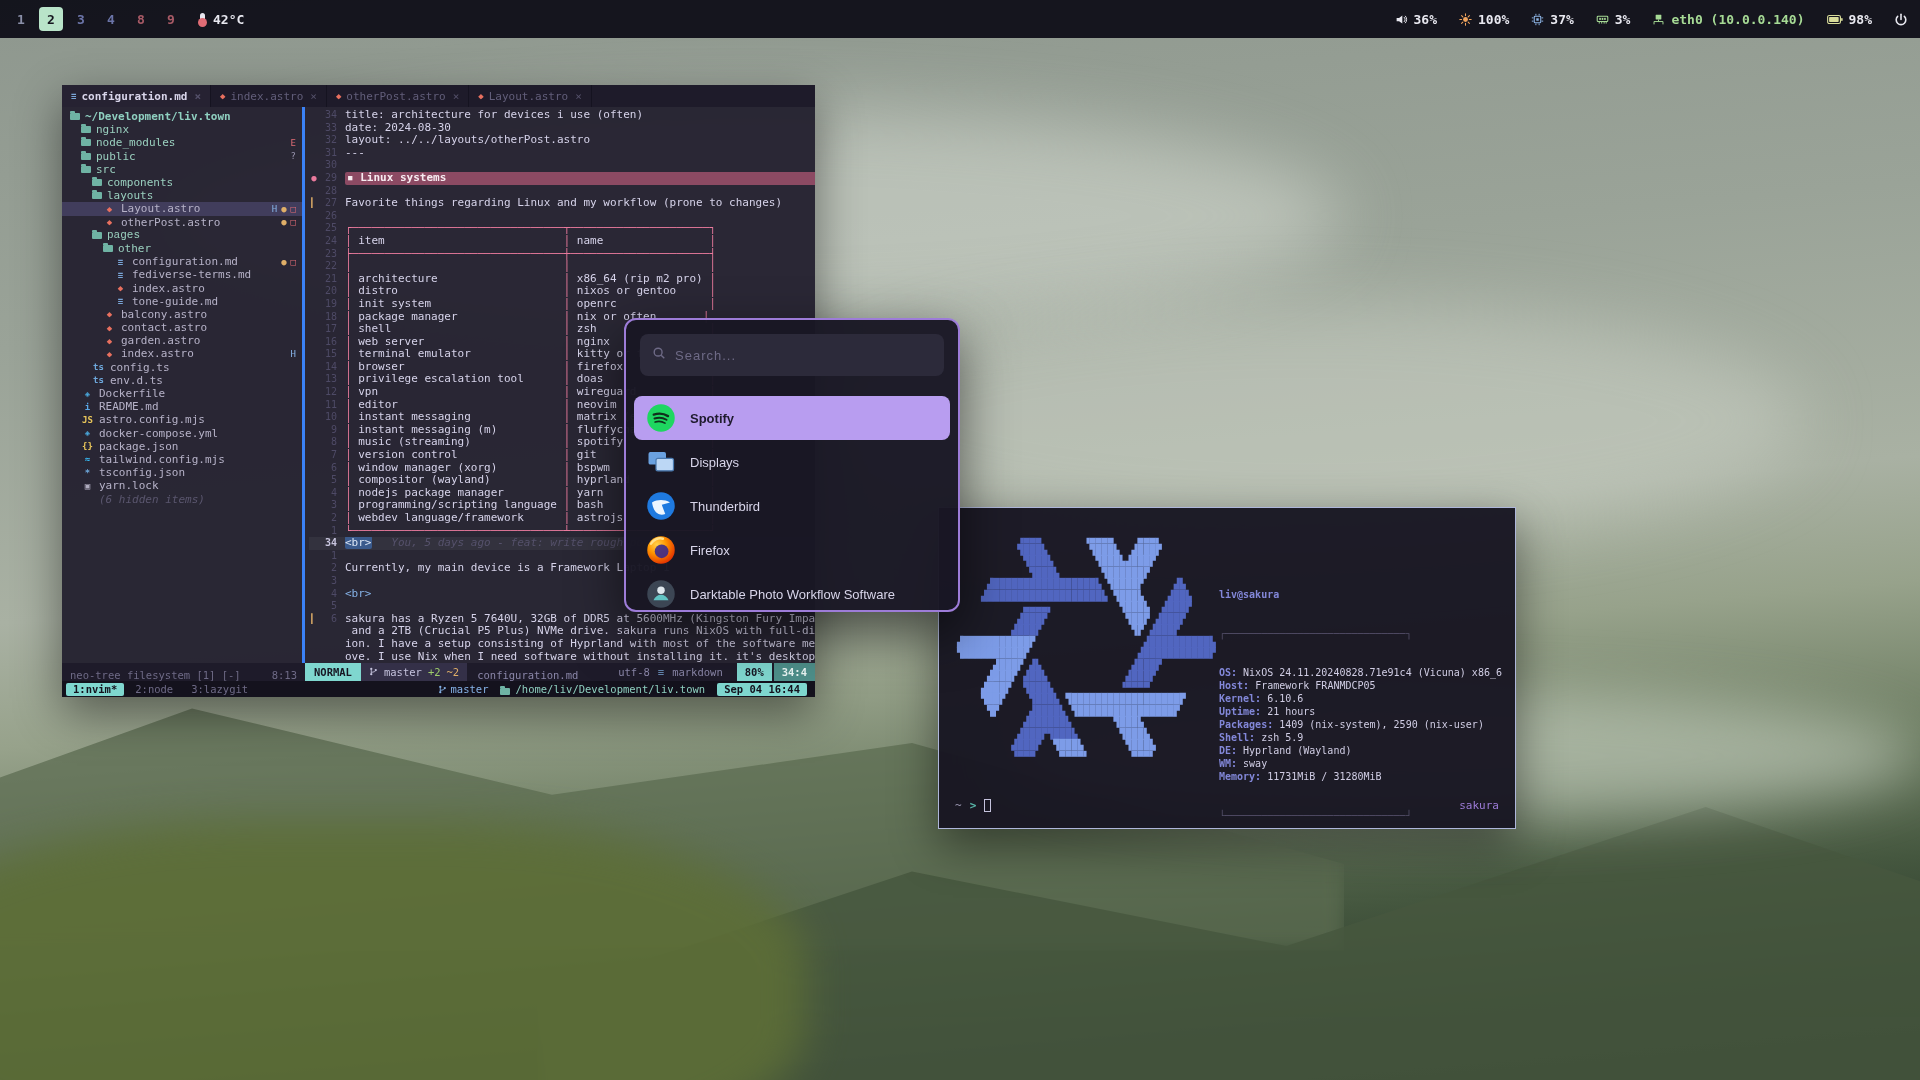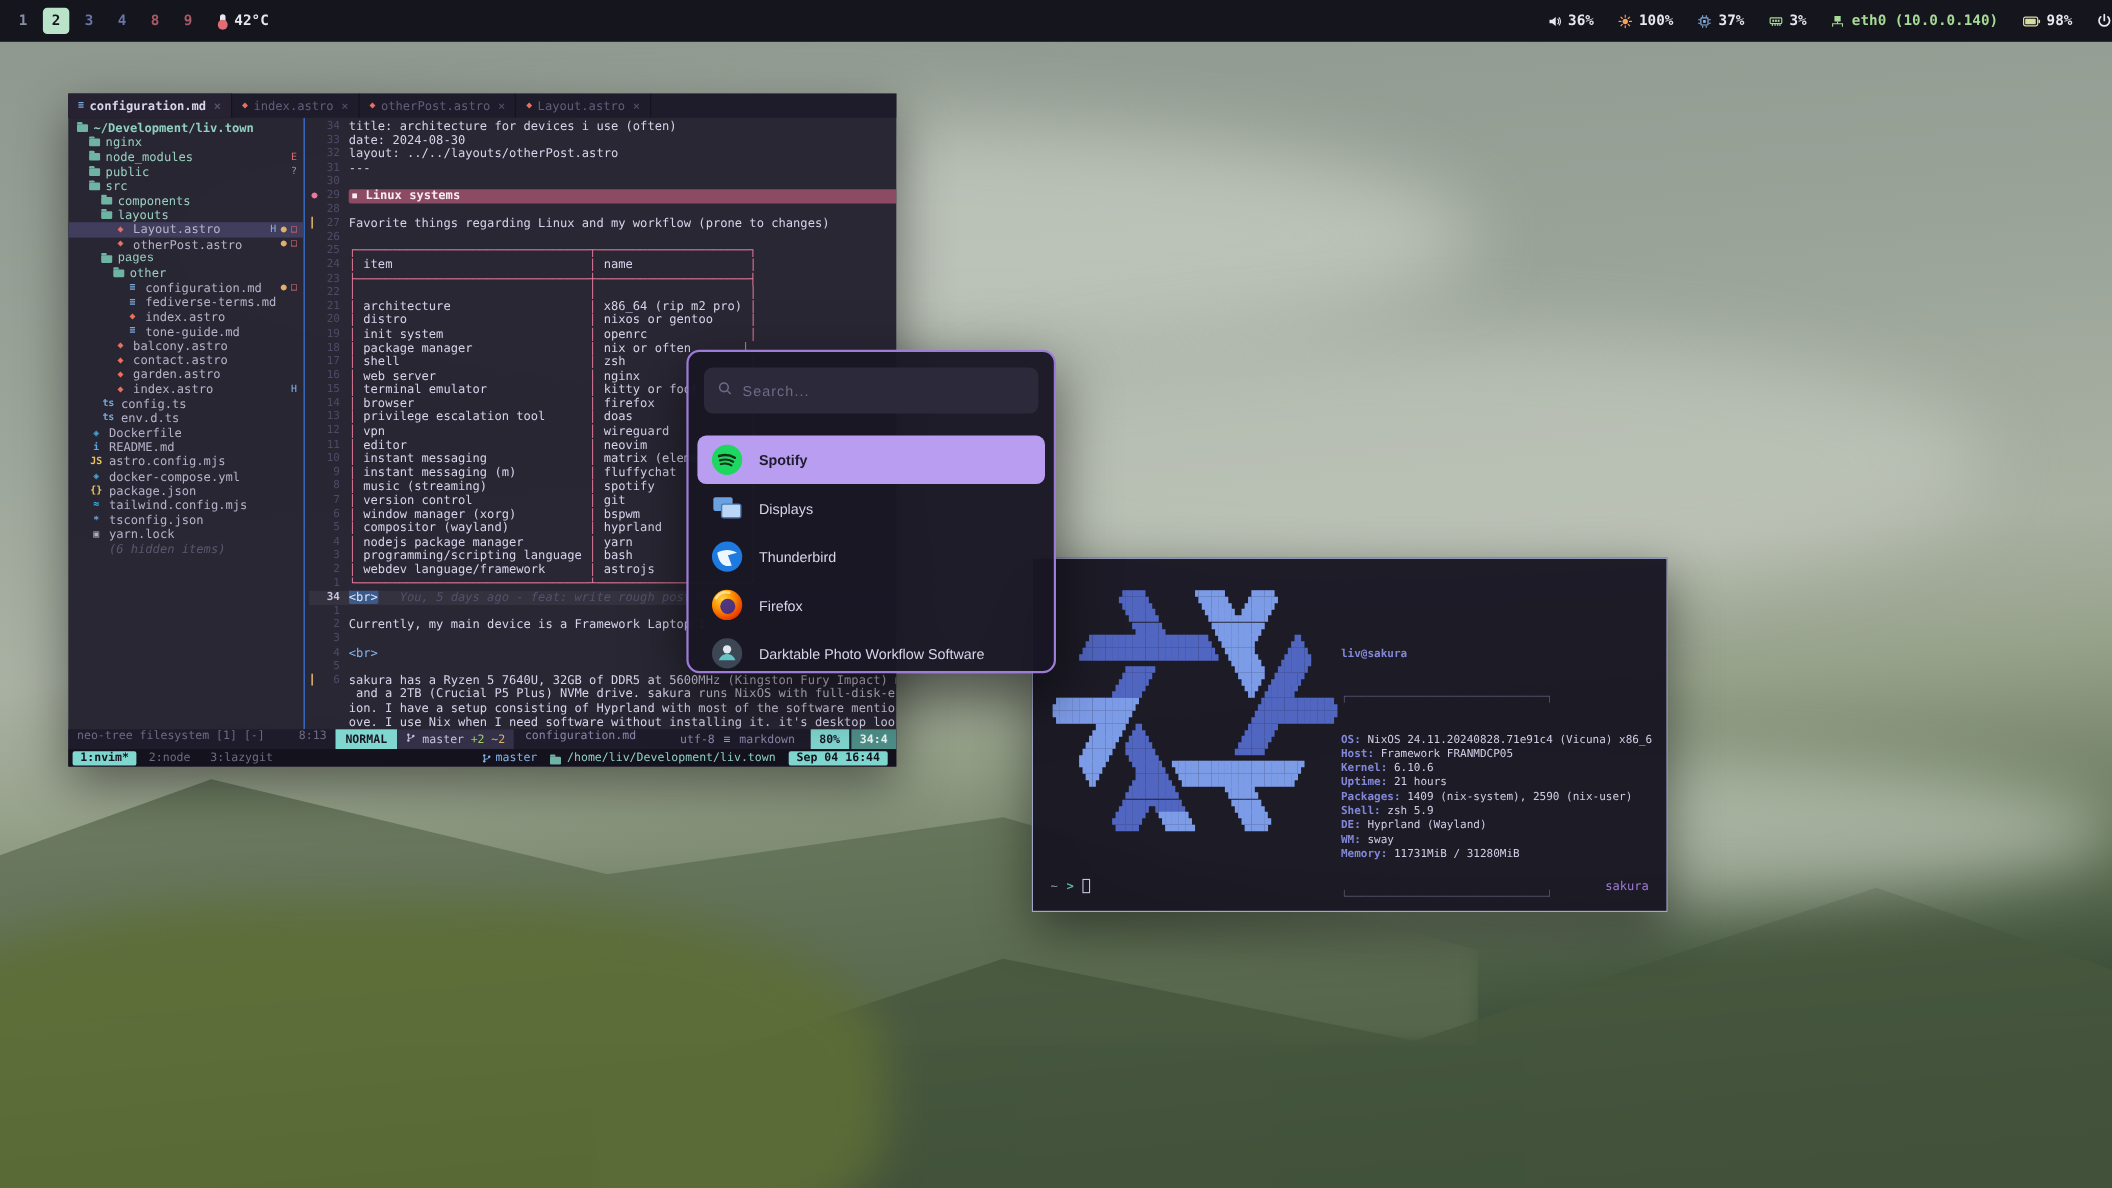--- a/index.html
+++ b/index.html
@@ -21,35 +21,35 @@
   .topbar{position:absolute;top:0;left:0;width:100%;height:38px;background:rgba(17,17,26,.97);display:flex;align-items:center;z-index:50;color:#e8e8f0;font-size:13px;font-weight:600}
   .workspaces{display:flex;align-items:center;padding-left:6px}
   .ws{width:24px;height:24px;margin:0 3px;display:flex;align-items:center;justify-content:center;border-radius:4px;cursor:default}
   .ws.active{background:#b9e4c9;color:#15151e}
   .module{display:flex;align-items:center;gap:6px}
   .mod-icon{display:flex;align-items:center}
   .temp{margin-left:14px;gap:8px}
   .thermo{width:5px;height:12px;background:#e8e8f0;border-radius:3px;position:relative;display:inline-block}
   .thermo::after{content:"";position:absolute;bottom:-2px;left:-2px;width:9px;height:9px;background:#e06c75;border-radius:50%}
   .tb-clock{position:absolute;left:688px;top:0;height:38px;display:flex;align-items:center;gap:22px;font-size:14px}
-  .tb-right{margin-left:auto;display:flex;align-items:center;gap:22px;}
+  .tb-right{margin-left:auto;display:flex;align-items:flex-end;gap:22px;padding-right:12px}
   .modules{display:flex;align-items:center;gap:22px}
   .power{background:none;border:none;color:#e8e8f0;display:flex;align-items:center;cursor:pointer}
 
   
   .editor-window{position:absolute;left:62px;top:85px;width:753px;height:612px;background:rgba(37,34,49,.97);z-index:10;box-shadow:0 16px 44px rgba(0,0,0,.45);display:flex;flex-direction:column;overflow:hidden}
   .tabline{height:22px;background:#1e1b2a;display:flex;font-size:11px;align-items:stretch;flex:none}
   .tab{display:flex;align-items:center;gap:5px;padding:0 9px;border-right:1px solid #151320;color:#625e7a;cursor:pointer}
   .tab.active{background:#262232;color:#d8d5ea;font-weight:bold}
   .tab-close{color:#55516b;margin-left:2px}
   .tab-icon{font-size:9px}
   .tab-icon.markdown{color:#7aa6d8}
   .tab-icon.astro{color:#e8705f}
   .ed-body{flex:1;display:flex;overflow:hidden}
-  .neotree{width:215px;flex:none;border-right:1px solid #3b82f6;padding-top:3px;overflow:hidden;font-size:11px}
+  .neotree{width:243px;flex:none;border-right:3px solid #3b82f6;padding-top:3px;overflow:hidden;font-size:11px}
   .trow{height:13.2px;display:flex;align-items:center;gap:5px;padding-right:6px;white-space:nowrap;cursor:pointer}
   .trow.sel{background:#413d5c}
   .k-root .tlabel{color:#8fd0c0;font-weight:bold}
   .k-dir .tlabel{color:#9ad0bf}
   .k-file .tlabel{color:#b6b2c8}
   .k-note .tlabel{color:#5a566e;font-style:italic}
   .fold{width:10px;height:7px;background:#6fb3a4;border-radius:1px;position:relative;flex:none;display:inline-block}
   .fold::before{content:"";position:absolute;top:-2px;left:0;width:5px;height:2px;background:#6fb3a4;border-radius:1px 1px 0 0}
   .fglyph{width:13px;text-align:center;font-size:9px;flex:none}
   .badges{margin-left:auto;font-size:9px;display:flex;gap:4px}
@@ -60,21 +60,21 @@
   .bgut{width:26px;text-align:right;padding-right:8px;color:#4e4a66;flex:none;font-size:10px}
   .bgut.curnum{color:#c8c5de;font-weight:bold}
   .bcode{flex:1;overflow:hidden}
   .bcode.hbar{flex:none;width:551px;background:#8c4a63;border-radius:2px;padding-left:2px}
   .c-fg{color:#d6d3ea}
   .c-pink{color:#ea7a9d}
   .c-tag{color:#86b3e8}
   .c-tagsel{background:#3a5a8c;color:#dce6f5;border-radius:2px}
   .c-blame{color:#55516b;font-style:italic}
   .c-htext{color:#f7ecf1;font-weight:bold}
-  .statusline{height:18px;background:#1e1b2a;display:flex;align-items:flex-start;font-size:10.5px;color:#8a86a8;flex:none}
+  .statusline{height:18px;background:#1e1b2a;display:flex;align-items:flex-end;font-size:10.5px;color:#8a86a8;flex:none}
   .sl-neotree{width:243px;flex:none;display:flex;justify-content:space-between;padding:0 8px;color:#6e6a86}
   .sl-mode{background:#7fd7cf;color:#171522;font-weight:bold;padding:0 9px;height:100%;display:flex;align-items:center}
   .sl-git{background:#343048;padding:0 8px;height:100%;display:flex;align-items:center;gap:6px;color:#c5c3dd}
   .sl-added{color:#9ece6a}.sl-changed{color:#e0af68}
   .sl-file{padding:0 10px}
   .sl-right{margin-left:auto;display:flex;align-items:center;height:100%;gap:2px}
   .sl-enc,.sl-ft{padding:0 6px}
   .sl-fticon{color:#7aa6d8}
   .sl-pct{background:#7fd7cf;color:#171522;padding:0 8px;height:100%;display:flex;align-items:center;font-weight:bold;margin-left:6px}
   .sl-pos{background:#4e8f8a;color:#eaf6f4;padding:0 8px;height:100%;display:flex;align-items:center;font-weight:bold}

